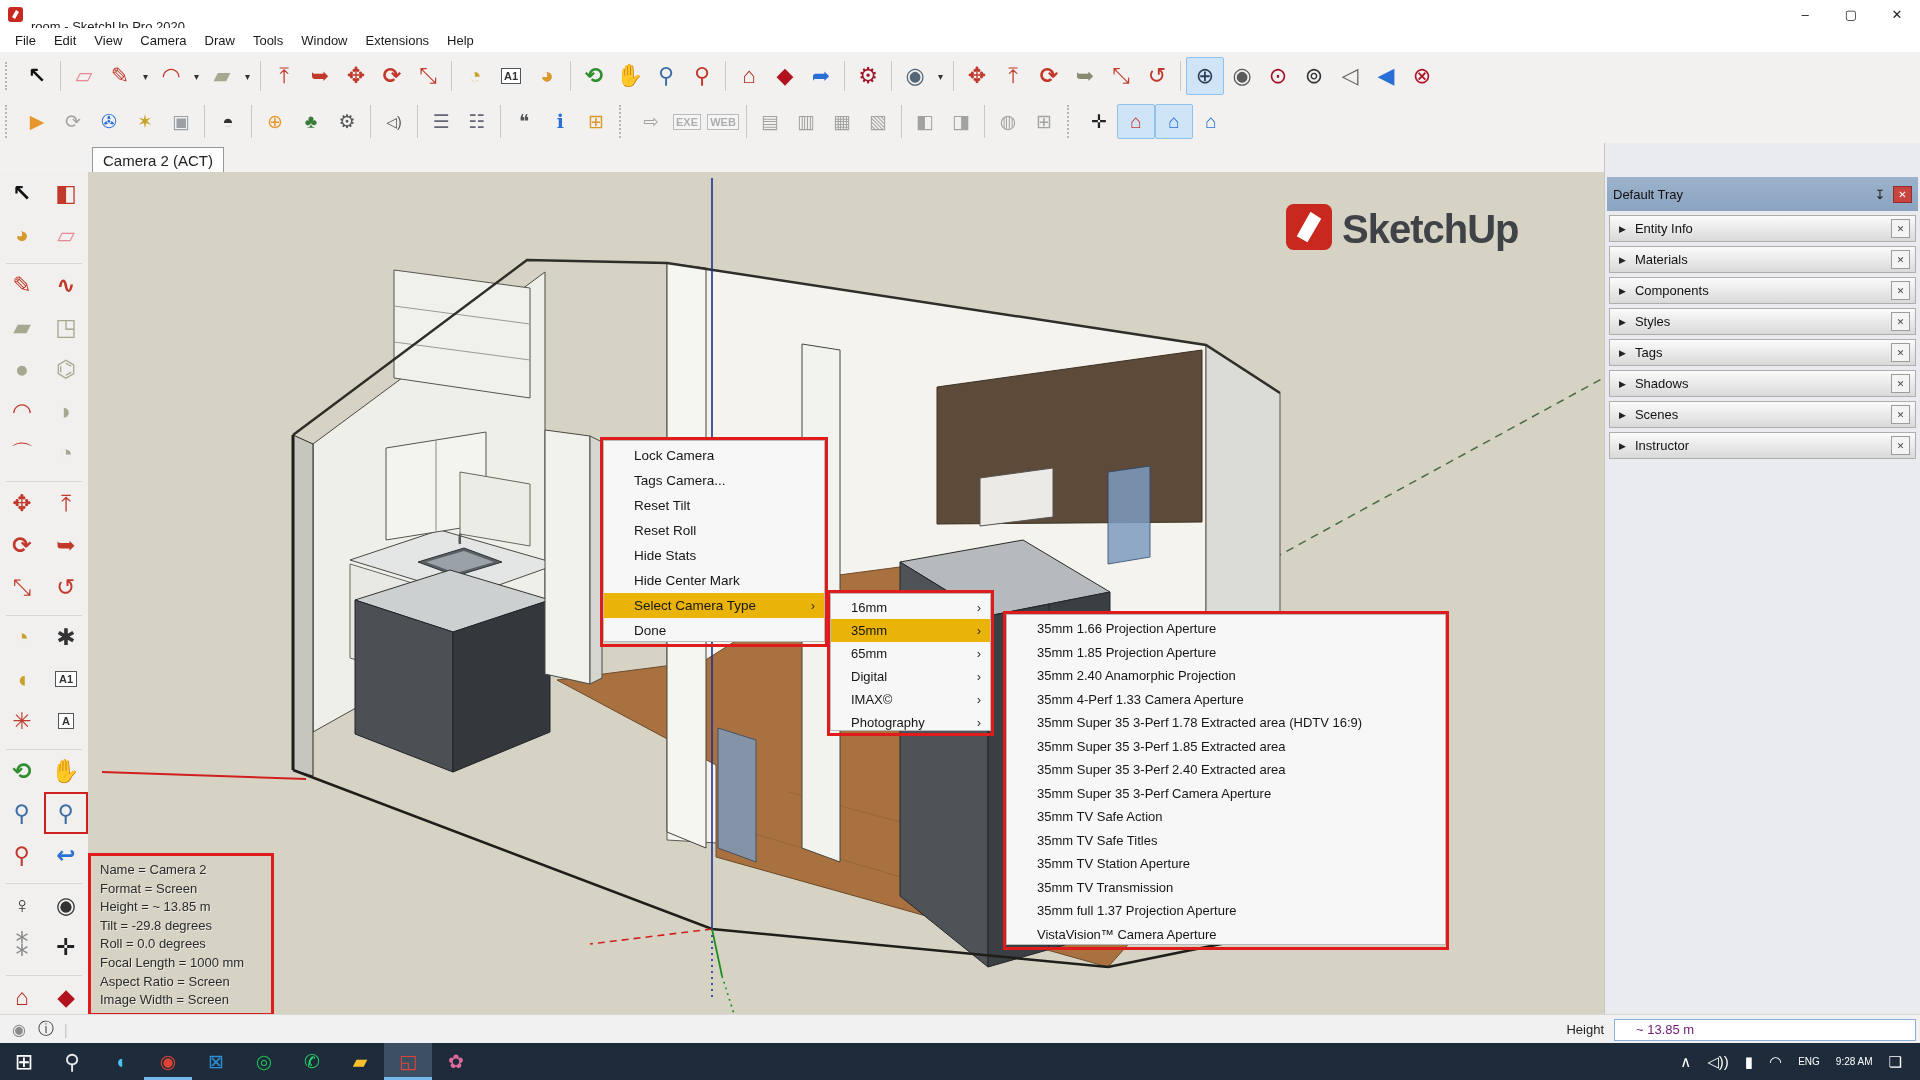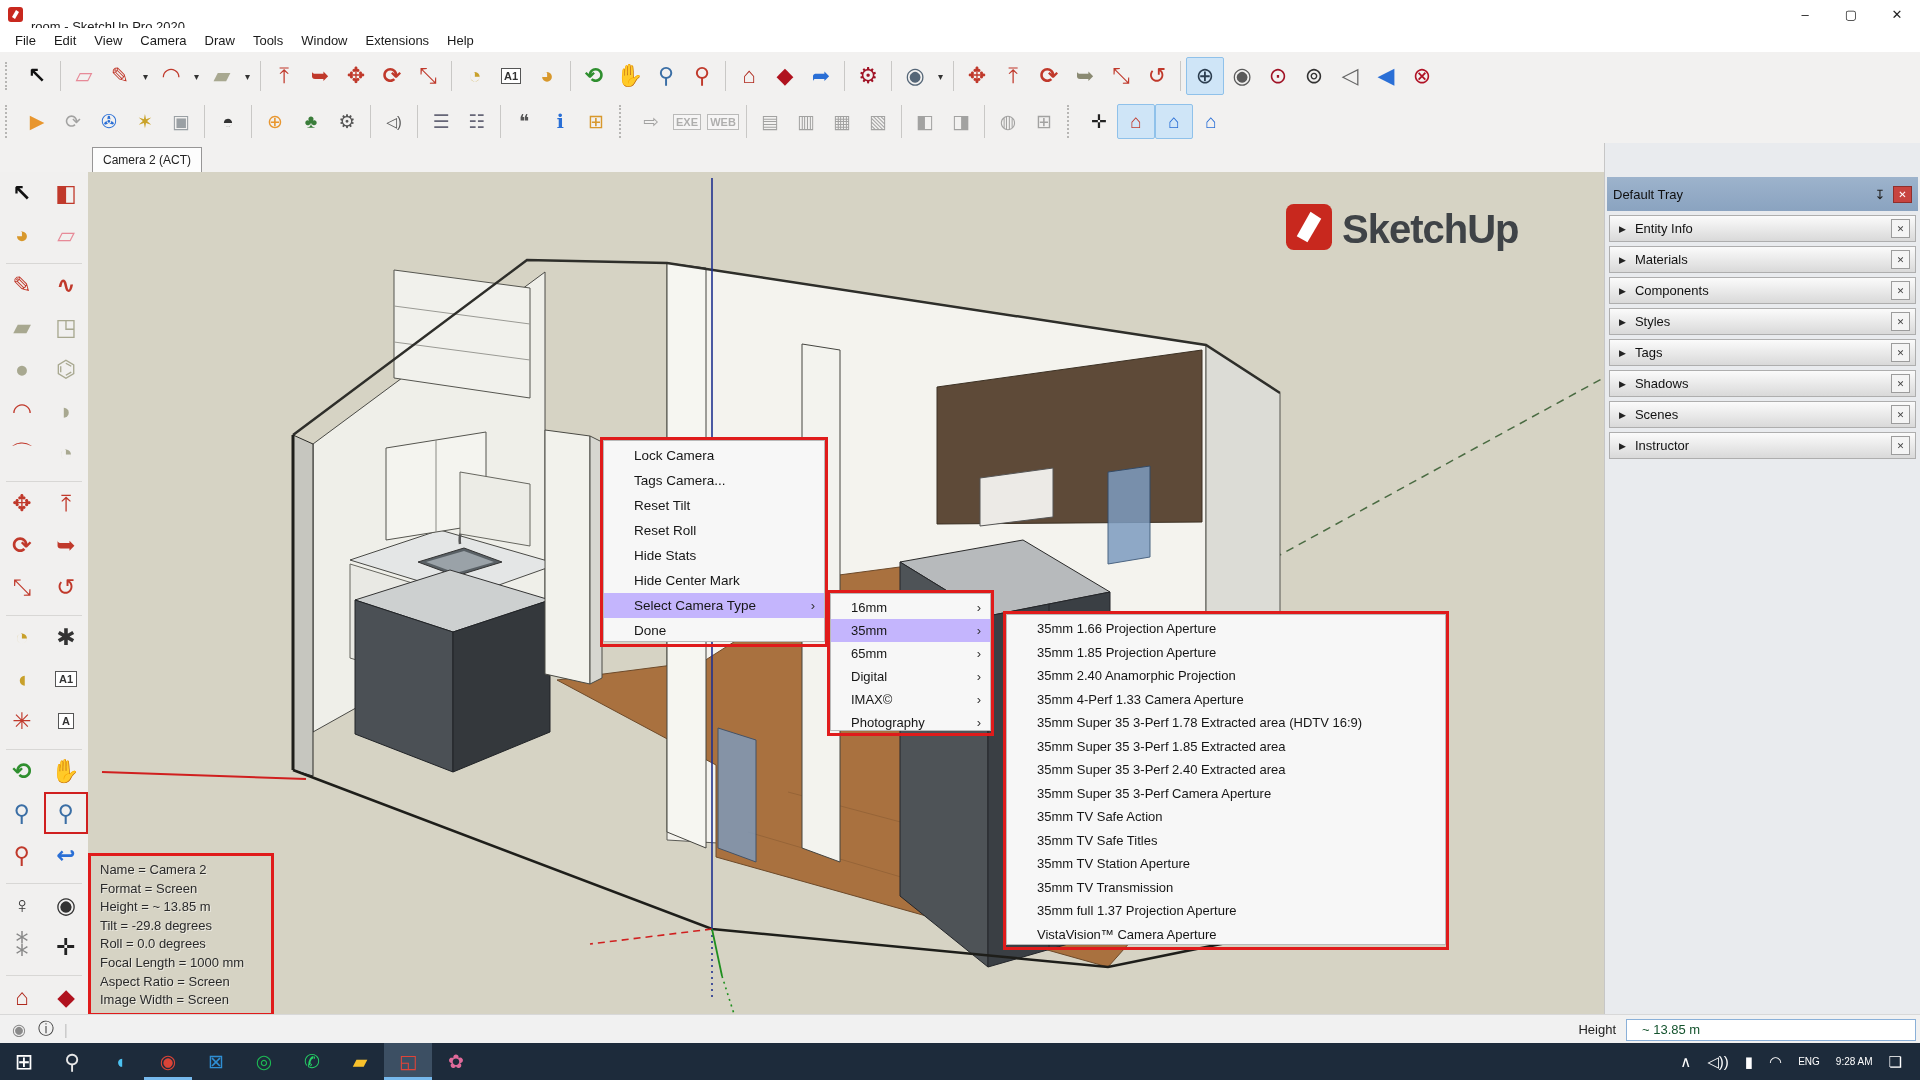--- a/index.html
+++ b/index.html
@@ -22,59 +22,59 @@
   #tbar2 .tbi{font-size:19px;height:33px;}
   .tbi .g{pointer-events:none;}
   .tbi.dd{width:15px;font-size:10px;color:#333;}
   .tbi.sep{width:1px;height:30px;background:#c9c8c6;margin:0 5px;}
   .tbi.handle{width:7px;height:28px;border-left:2px dotted #b7b6b4;margin:0 5px;}
   .tbi.active{background:#cfe5f7;border:1px solid #8fc1ea;border-radius:2px;}
   .tbi.dis{opacity:.35;filter:grayscale(1);}
   .tbi.txt .g{font-size:11px;font-weight:bold;border:1px solid #555;padding:1px 2px;background:#fff;color:#333;}
   
   .tabstrip{position:absolute;left:0;top:143px;width:1604px;height:29px;background:#f2f1f0;border-bottom:1px solid #d0cfcd;}
-  .scenetab{position:absolute;left:92px;top:4px;height:24px;background:#fdfdfd;border:1px solid #979696;border-bottom:none;display:flex;align-items:center;padding:0 10px;font-size:12px;color:#222;}
+  .scenetab{position:absolute;left:92px;top:4px;height:24px;background:#fdfdfd;border:1px solid #979696;border-bottom:none;display:flex;align-items:center;padding:0 10px;font-size:15px;color:#222;}
   
   .lefttb{position:absolute;left:0;top:172px;width:88px;height:842px;background:#f1f0ef;display:grid;grid-template-columns:44px 44px;align-content:start;border-right:1px solid #e0dfdd;}
   .lti{height:42px;display:flex;align-items:center;justify-content:center;font-size:23px;}
   .lti.txt{font-size:12px;font-weight:bold;}
   .lti.txt .g{border:1px solid #555;background:#fff;padding:1px 3px;color:#333;font-size:11px;}
   .lti.brk{grid-column:1/3;height:7px;border-bottom:1px solid #d8d7d5;margin:0 6px 0 6px;}
   .lti.redbox{box-shadow:inset 0 0 0 2px #d01f1f;}
   
   .viewport{position:absolute;left:88px;top:172px;width:1516px;height:842px;background:#d6d3c4;overflow:hidden;}
   .watermark{position:absolute;left:1198px;top:32px;display:flex;align-items:center;gap:10px;}
   .watermark .wmtext{font-size:40px;font-weight:bold;color:#3f4347;letter-spacing:-1px;}
   
   .annot{position:absolute;border:3px solid #e01b1b;box-sizing:border-box;}
   .menu{background:#f7f7f7;border:1px solid #b9b9b9;padding:2px 0;height:calc(100% - 2px);box-sizing:border-box;}
   .mi{height:25px;line-height:25px;padding-left:30px;font-size:13.5px;color:#161616;position:relative;white-space:nowrap;}
   .mi .arr{position:absolute;right:9px;top:0;font-size:13px;color:#333;}
-  .mi.hl{background:#c4b5fd;}
+  .mi.hl{background:#eab308;}
   #submenu .mi{height:23px;line-height:23px;padding-left:20px;font-size:13px;}
   #aperturemenu .mi{height:23.5px;line-height:23.5px;padding-left:30px;font-size:13px;}
   
   .infobox{padding:5px 0 0 9px;}
   .il{font-size:13px;line-height:18.6px;color:#2a2a2a;text-shadow:1px 1px 0 rgba(255,255,255,.55);white-space:nowrap;}
   
   .tray{position:absolute;left:1604px;top:143px;width:316px;height:871px;background:#e9ebee;border-left:1px solid #c6c6c6;box-sizing:border-box;}
   .trayhdr{margin:34px 2px 0 2px;height:24px;background:linear-gradient(#9db3cc,#8aa3c0);display:flex;align-items:center;padding:5px 6px;font-size:13px;color:#101010;}
   .trayhdr .pin{margin-left:auto;font-size:13px;color:#222;width:18px;text-align:center;}
   .trayhdr .tclose{width:17px;height:15px;background:#c74440;color:#fff;font-size:10px;display:flex;align-items:center;justify-content:center;border:1px solid #8f2f2c;margin-left:4px;}
   .sect{height:25px;margin:4px 4px 0 4px;background:linear-gradient(#fbfbfb,#d9d9d9);border:1px solid #aeaeae;display:flex;align-items:center;padding:0 5px;font-size:13px;color:#111;}
   .sect .exp{font-size:9px;margin:0 9px 0 4px;color:#222;}
   .sect .sx{margin-left:auto;width:17px;height:17px;background:#f4f4f4;border:1px solid #9c9c9c;font-size:9px;color:#444;display:flex;align-items:center;justify-content:center;}
   
   .statusbar{position:absolute;left:0;top:1014px;right:0;height:29px;background:#f1f1f1;border-top:1px solid #d8d8d8;display:flex;align-items:center;}
   .sbicon{font-size:16px;color:#8a8a8a;margin-left:12px;}
   .sbicon.dark{color:#3a3a3a;}
   .sbdiv{color:#c2c2c2;margin:0 10px;font-size:14px;}
   .sbright{margin-left:auto;display:flex;align-items:center;margin-right:4px;}
   .heightlabel{font-size:13px;color:#222;margin-right:10px;}
-  .heightinput{width:258px;height:20px;border:1px solid #8ab0d8;background:#fff;font-size:13px;padding:0 15px;color:#14532d;font-family:"Liberation Sans","DejaVu Sans",sans-serif;}
+  .heightinput{width:258px;height:20px;border:1px solid #8ab0d8;background:#fff;font-size:13px;padding:0 21px;color:#701a75;font-family:"Liberation Sans","DejaVu Sans",sans-serif;}
   
   .taskbar{position:absolute;left:0;top:1043px;right:0;height:37px;background:#1d2b3b;display:flex;align-items:stretch;}
   .tk{width:48px;display:flex;align-items:center;justify-content:center;font-size:19px;color:#eee;box-sizing:border-box;}
   .tk.run{border-bottom:3px solid #76b9ed;padding-top:3px;}
   .tk.on{background:#3c4f63;}
   .tktray{margin-left:auto;display:flex;align-items:center;padding-right:10px;}
   .tri{color:#fff;font-size:10px;padding:0 8px;display:flex;align-items:center;}
   .tri.sym{font-size:15px;}
 </style>
 </head>

